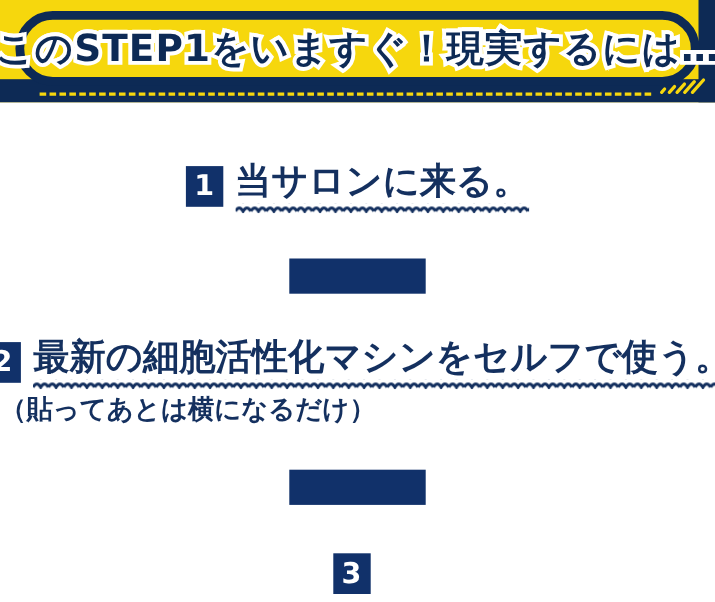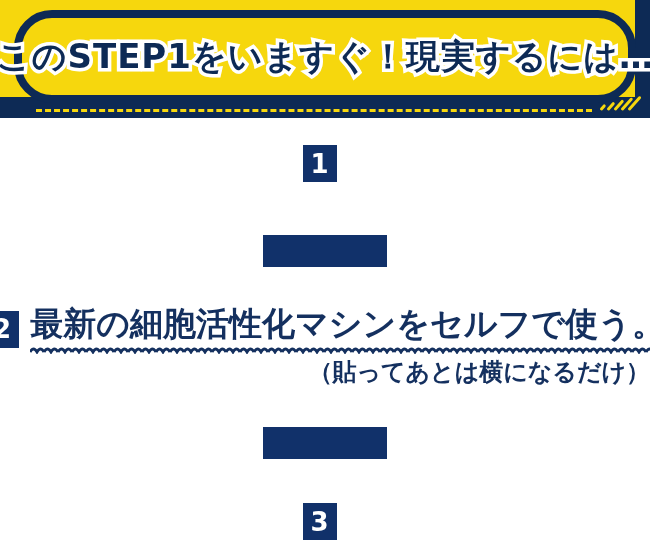--- a/index.html
+++ b/index.html
@@ -11,21 +11,21 @@
   .page {
     position:relative;
     width:650px; height:547px;
     background:#ffffff;
     overflow:hidden;
   }
 
   
   .banner {
     position:absolute; left:0; top:0;
-    width:650px; height:118px;
+    width:650px; height:93px;
     background:#F6D70D;
   }
   .banner-rightband {
     position:absolute; right:0; top:0;
     width:15px; height:100%;
     background:#0D2A55;
     z-index:1;
   }
   .banner-strip {
     position:absolute; left:0; bottom:0;
@@ -97,21 +97,21 @@
     padding-bottom:11px;
     line-height:1.15;
   }
   .wave {
     position:absolute; left:0; bottom:0;
     width:100%; height:9px;
     display:block;
   }
   .step-note {
     position:absolute; left:0; width:650px;
-    text-align:right;
+    text-align:left;
     font-size:24px; font-weight:bold;
     color:#14305F;
   }
 
   
   .divider {
     position:absolute; left:50%; margin-left:-62px;
     width:124px; height:32px;
     background:#11316A;
   }
@@ -142,20 +142,21 @@
         <i></i>
         <i></i>
         <i></i>
     </div>
   </div>
 
   <section class="step" style="top:145px">
     <div class="step-row">
       <span class="step-num">1</span>
       <span class="step-text">
+        <span>当サロンに来る。</span>
         <svg class="wave">
             <rect width="100%" height="100%" fill="url(#wavepat)"></rect>
           </svg>
       </span>
     </div>
   </section>
 
   <div class="divider" style="top:235px"></div>
 
   <section class="step" style="top:305px">

